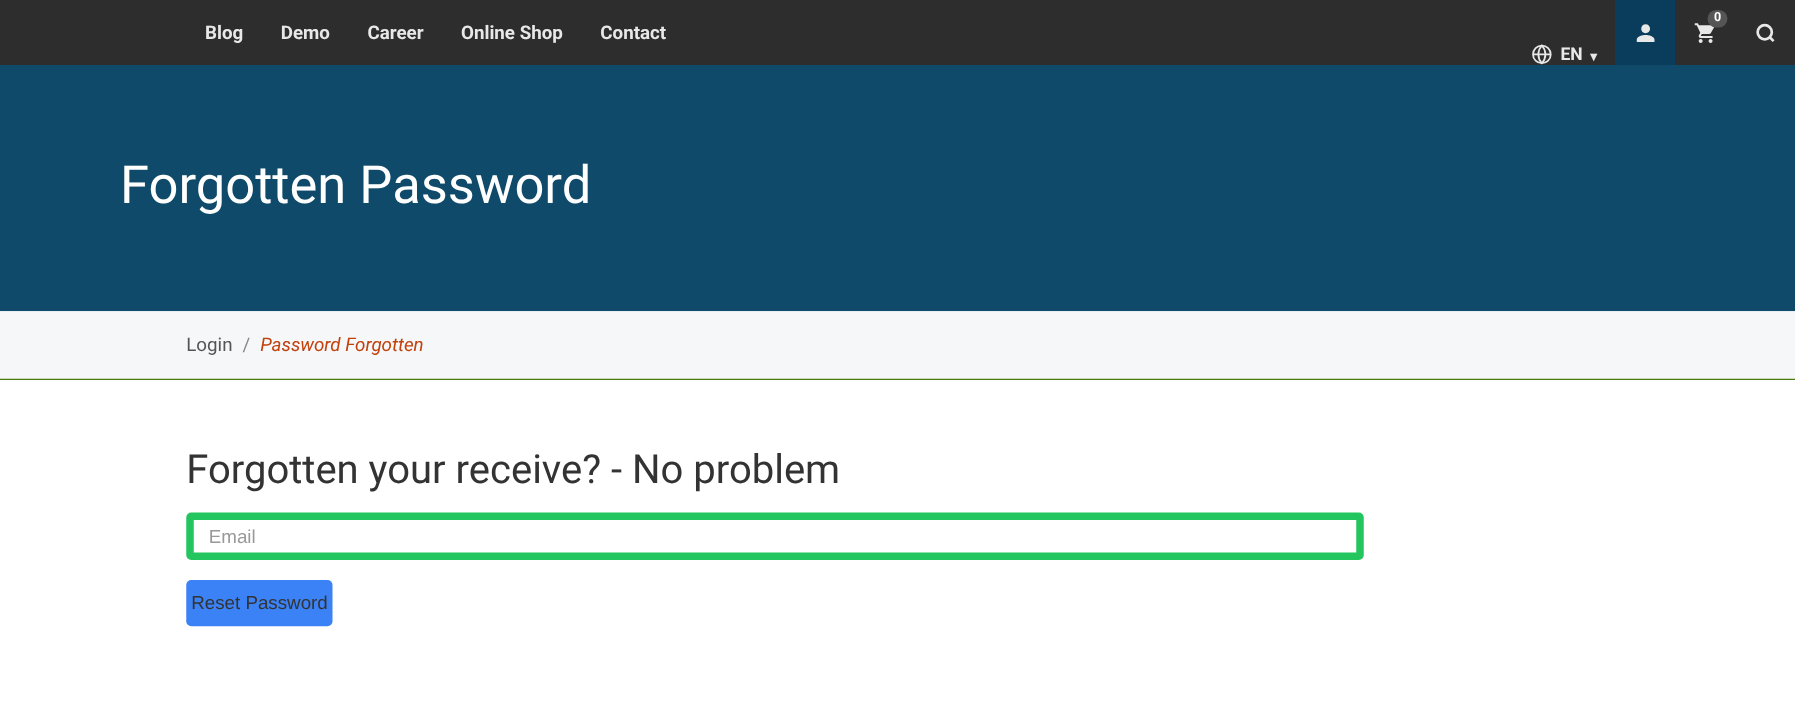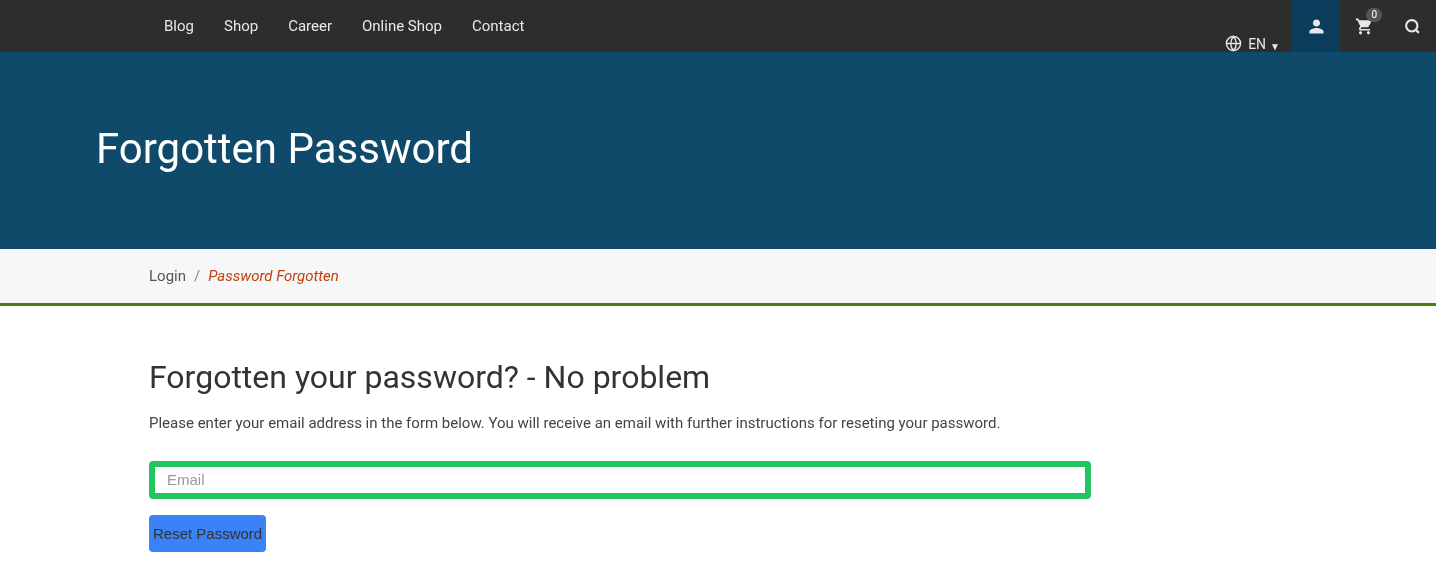--- a/index.html
+++ b/index.html
@@ -13,20 +13,21 @@
       width: 1436px;
       background: #fff;
     }
     
     .top-nav {
       background: #2d2d2d;
       height: 52px;
       display: flex;
       justify-content: space-between;
       align-items: stretch;
+      font-weight: bold;
     }
     
     .nav-left {
       display: flex;
       align-items: center;
       padding-left: 149px;
     }
     
     .nav-link {
       color: #e8e8e8;
@@ -95,21 +96,21 @@
     
     .hero-title {
       color: #fff;
       font-size: 42px;
       font-weight: 400;
     }
     
     .breadcrumb-bar {
       background: #f5f7f9;
       padding: 18px 0 18px 149px;
-      border-bottom: 3px solid #4d7c0f;
+      border-bottom: 1px solid #4d7c0f;
     }
     
     .breadcrumb {
       display: flex;
       align-items: center;
       font-size: 15px;
       color: #555;
     }
     
     .breadcrumb-link {
@@ -170,21 +171,21 @@
       border-radius: 4px;
       cursor: pointer;
     }
   </style>
 </head>
 <body>
 
 <nav class="top-nav">
   <div class="nav-left">
     <a class="nav-link">Blog</a>
-    <a class="nav-link">Shop</a>
+    <a class="nav-link">Demo</a>
     <a class="nav-link">Career</a>
     <a class="nav-link">Online Shop</a>
     <a class="nav-link">Contact</a>
   </div>
   <div class="nav-right">
     <div class="lang-selector">
       <svg width="17" height="17" viewBox="0 0 24 24" fill="none" stroke="currentColor" stroke-width="2">
         <circle cx="12" cy="12" r="10"></circle>
         <line x1="2" y1="12" x2="22" y2="12"></line>
         <path d="M12 2a15.3 15.3 0 0 1 4 10 15.3 15.3 0 0 1-4 10 15.3 15.3 0 0 1-4-10 15.3 15.3 0 0 1 4-10z"></path>
@@ -218,17 +219,16 @@
 
 <div class="breadcrumb-bar">
   <div class="breadcrumb">
     <a class="breadcrumb-link">Login</a>
     <span class="breadcrumb-sep">/</span>
     <span class="breadcrumb-current">Password Forgotten</span>
   </div>
 </div>
 
 <main class="content">
-  <h2 class="content-title">Forgotten your password? - No problem</h2>
-  <p class="content-text">Please enter your email address in the form below. You will receive an email with further instructions for reseting your password.</p>
+  <h2 class="content-title">Forgotten your receive? - No problem</h2>
   <input type="email" class="email-input" placeholder="Email" style="">
   <button class="reset-btn">Reset Password</button>
 </main>
 
 </body></html>

